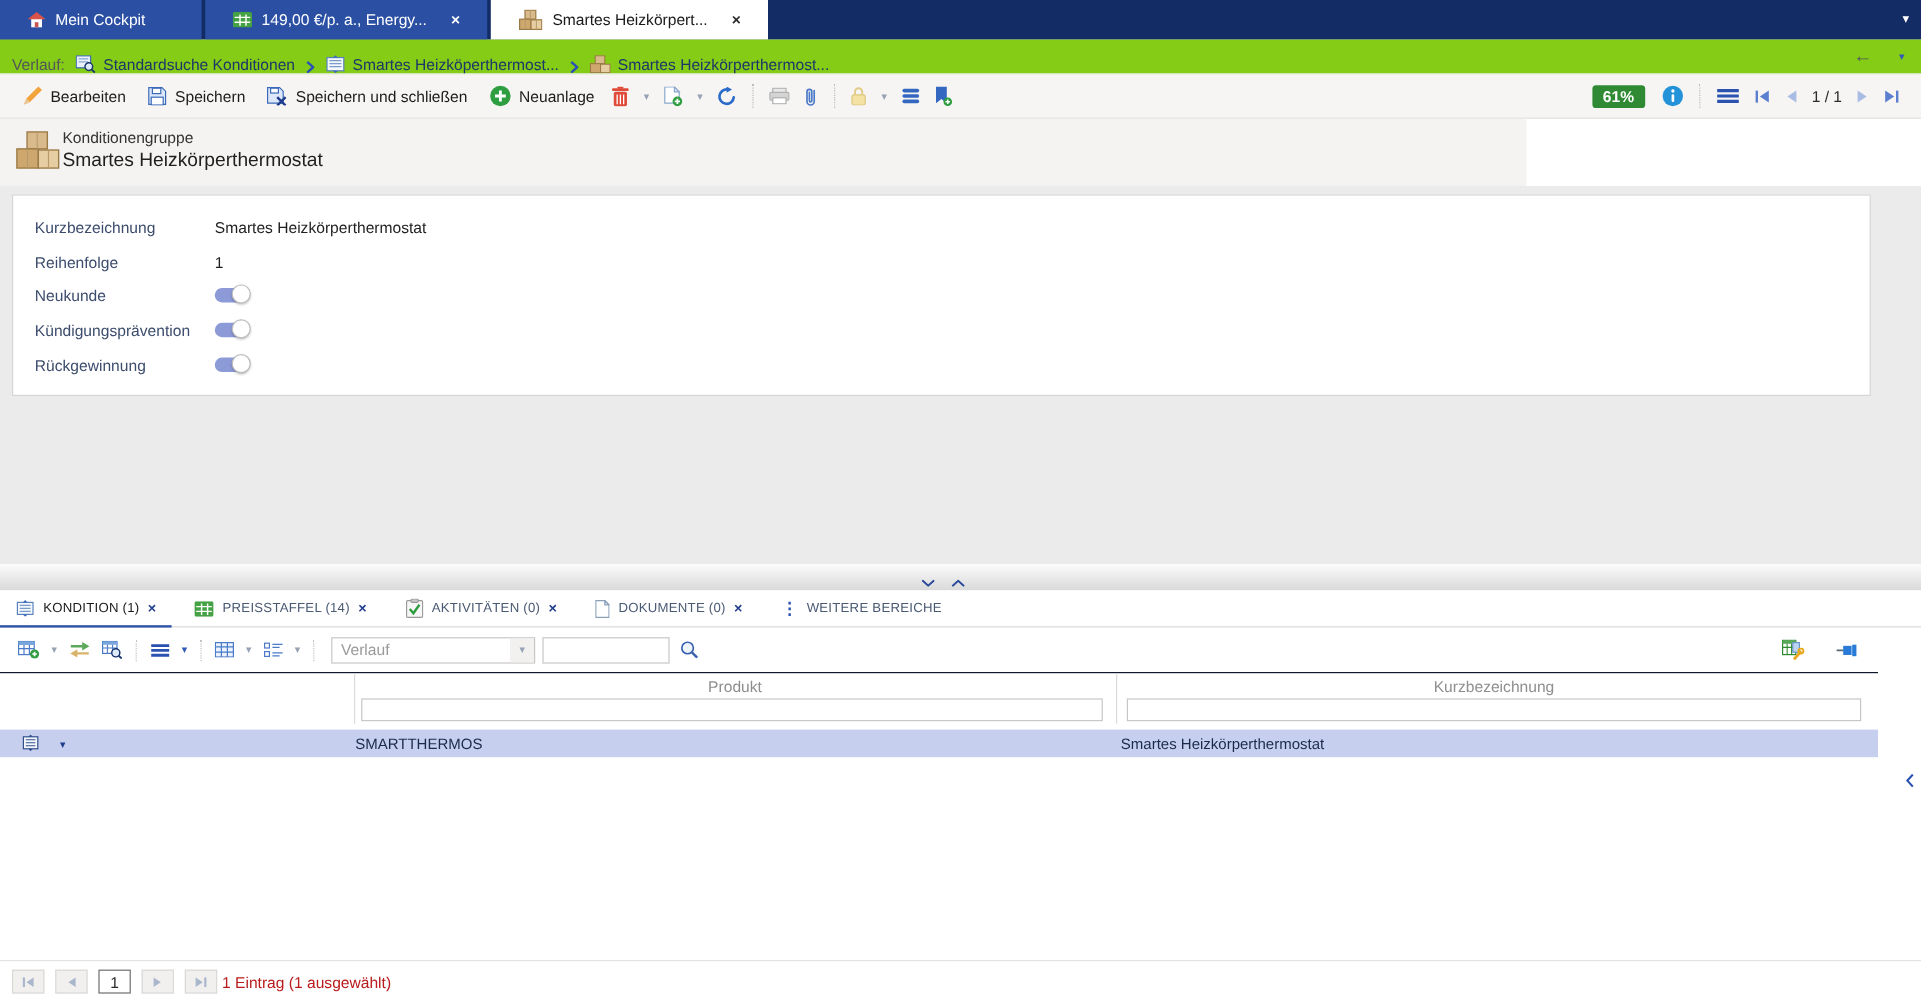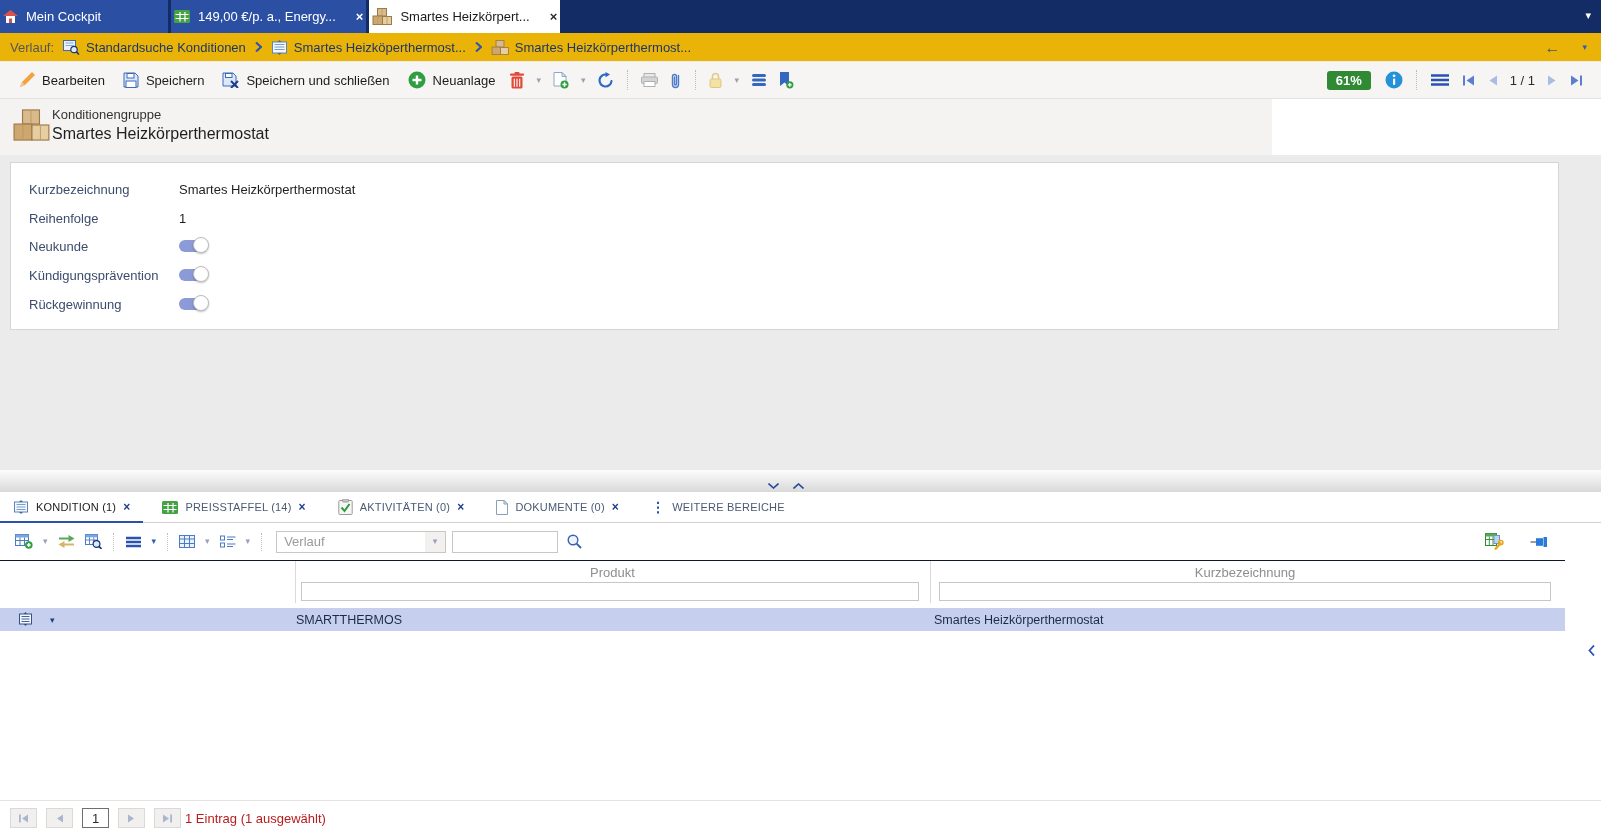--- a/index.html
+++ b/index.html
@@ -2,29 +2,29 @@
 <html><head>
 <meta charset="utf-8">
 <style>
   *{margin:0;padding:0;box-sizing:border-box}
   html,body{width:1601px;height:837px}
   body{position:relative;font-family:"Liberation Sans",sans-serif;font-size:13px;color:#222;background:#fff;overflow:hidden}
   svg{display:block}
 
   
   .tabbar{position:absolute;left:0;top:0;width:1601px;height:33px;background:#142c66;display:flex}
-  .ttab{display:flex;align-items:center;gap:8px;padding:0 3px;margin-right:3px;background:#2a4fa3;color:#fff;font-size:13px;cursor:pointer}
+  .ttab{display:flex;align-items:center;gap:8px;padding:0 23px;margin-right:3px;background:#2a4fa3;color:#fff;font-size:13px;cursor:pointer}
   .ttab.first{min-width:168px}
   .ttab.active{background:#fff;color:#1a1a1a}
   .tclose{font-weight:bold;font-size:13px;margin-left:12px;line-height:1}
   .ttab.active .tclose{color:#2b2b2b}
   .ttcaret{position:absolute;right:10px;top:9px;color:#fff;font-size:11px}
 
   
-  .crumbbar{position:absolute;left:0;top:33px;width:1601px;height:29px;background:#eab308;border-bottom:1px solid #ecebe9;display:flex;align-items:center;gap:9px;padding-left:10px;color:#1e3668}
+  .crumbbar{position:absolute;left:0;top:33px;width:1601px;height:29px;background:#84cc16;border-bottom:1px solid #ecebe9;display:flex;align-items:flex-end;gap:9px;padding-left:10px;color:#1e3668}
   .crumb-prefix{color:#565656}
   .crumb{display:flex;align-items:center;gap:6px;cursor:pointer}
   .crumb-right{position:absolute;right:14px;top:0;height:29px;display:flex;align-items:center;gap:22px}
   .back-arrow{color:#4e5560;font-size:16px;line-height:1}
   .caret{color:#6e84b4;font-size:9px;line-height:1}
   .caret.blue{color:#2f5ab8}
   .caret.gray{color:#97a2b4}
 
   
   .toolbar{position:absolute;left:0;top:62px;width:1601px;height:37px;background:#f6f5f4;border-bottom:1px solid #e4e2e0;display:flex;align-items:center;padding:0 12px 0 10px}

